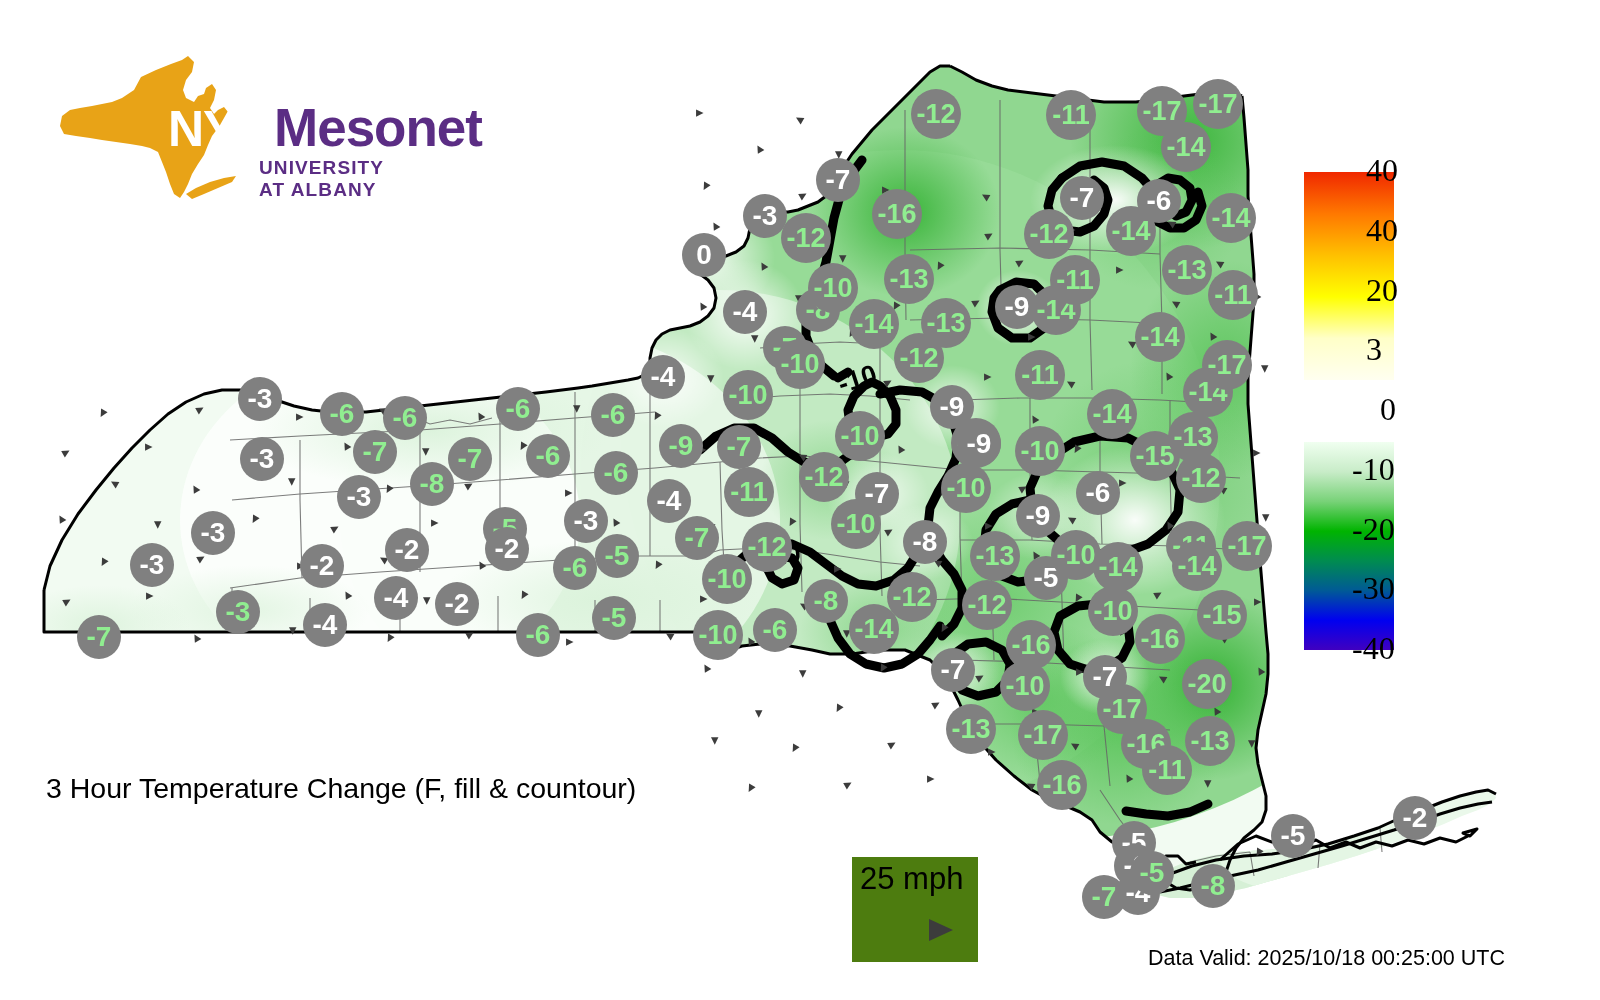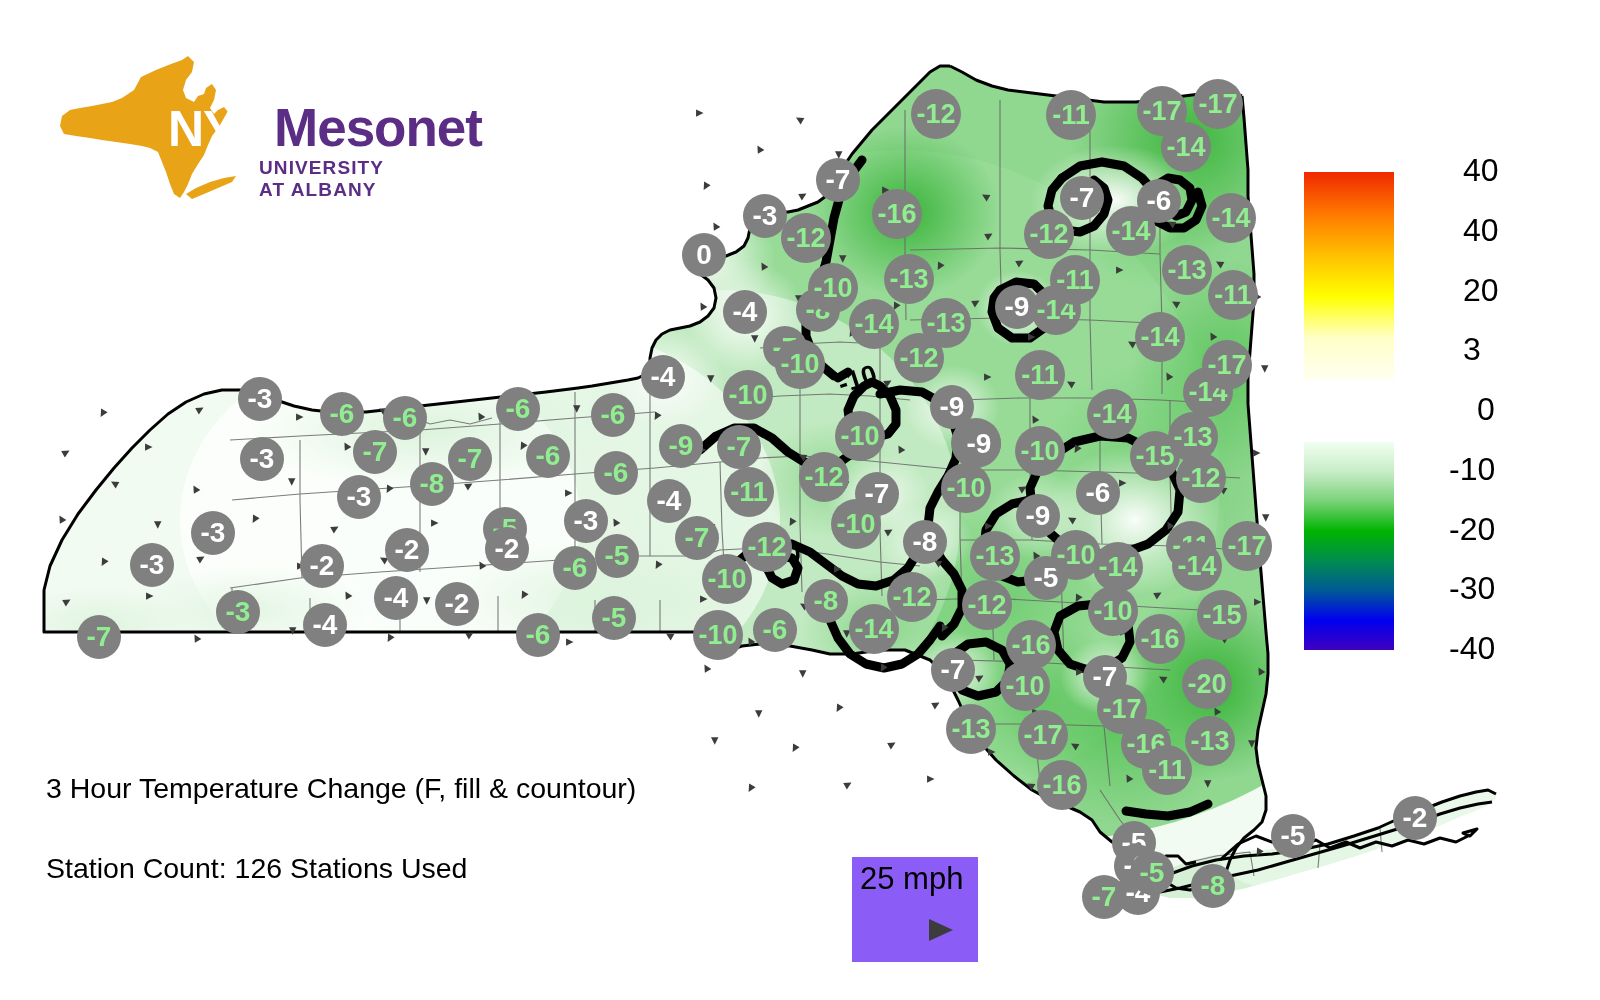--- a/index.html
+++ b/index.html
@@ -30,32 +30,32 @@
   .barb{position:absolute;color:#3c3c3c;font-size:15px;line-height:1;}
 
   
   .clab{position:absolute;font-size:27px;font-weight:bold;color:#000;
         font-family:"Liberation Sans",sans-serif;}
 
   
   #cbar{position:absolute;left:1304px;top:172px;width:90px;height:478px;}
   #cbar-top{position:absolute;left:0;top:0;width:90px;height:208px;}
   #cbar-bot{position:absolute;left:0;top:270px;width:90px;height:208px;}
-  #cbar-labels{position:absolute;left:1449px;top:172px;width:110px;height:478px;}
+  #cbar-labels{position:absolute;left:1352px;top:172px;width:110px;height:478px;font-family:Liberation Serif, serif;}
   .cbl{position:absolute;font-size:32px;color:#000;text-align:left;white-space:nowrap;}
 
   
   .cap{position:absolute;left:46px;font-size:28.5px;color:#000;white-space:nowrap;}
   #cap1{top:724px;margin-top:48px;}
   #cap2{top:782px;}
   #cap3{top:852px;}
 
   
   #windkey{position:absolute;left:852px;top:857px;width:126px;height:105px;
-           background:#8b5cf6;}
+           background:#4d7c0f;}
   #windkey .wk-label{position:absolute;left:8px;top:4px;font-size:31px;color:#000;
            white-space:nowrap;}
   #windkey svg{position:absolute;left:25px;top:56px;}
 
   
   #valid{position:absolute;left:1148px;top:946px;font-size:21.5px;color:#000;
          white-space:nowrap;}
 </style>
 </head>
 <body>
@@ -864,23 +864,23 @@
       <div class="cbl" style="top: 99.5px; left: 14px;">20</div>
       <div class="cbl" style="top: 159.25px; left: 14px;">3</div>
       <div class="cbl" style="top: 219px; left: 28px;">0</div>
       <div class="cbl" style="top: 278.75px; left: 0px;">-10</div>
       <div class="cbl" style="top: 338.5px; left: 0px;">-20</div>
       <div class="cbl" style="top: 398.25px; left: 0px;">-30</div>
       <div class="cbl" style="top: 458px; left: 0px;">-40</div>
     </div>
 
   <div class="cap" id="cap1">3 Hour Temperature Change (F, fill &amp; countour)</div>
-  <div class="cap" id="cap3">Station Count: 126 Stations Used</div>
 
   <div id="windkey">
     <div class="wk-label">25 mph</div>
     <svg width="78" height="34" viewBox="0 0 78 34">
       <path d="M2,17 L52,17 L52,6 L76,17 L52,28 L52,17 Z" fill="#3c3c3c"></path>
     </svg>
   </div>
 
+  <div id="valid">Data Valid: 2025/10/18 00:25:00 UTC</div>
 
 </div>
 
 </body></html>

